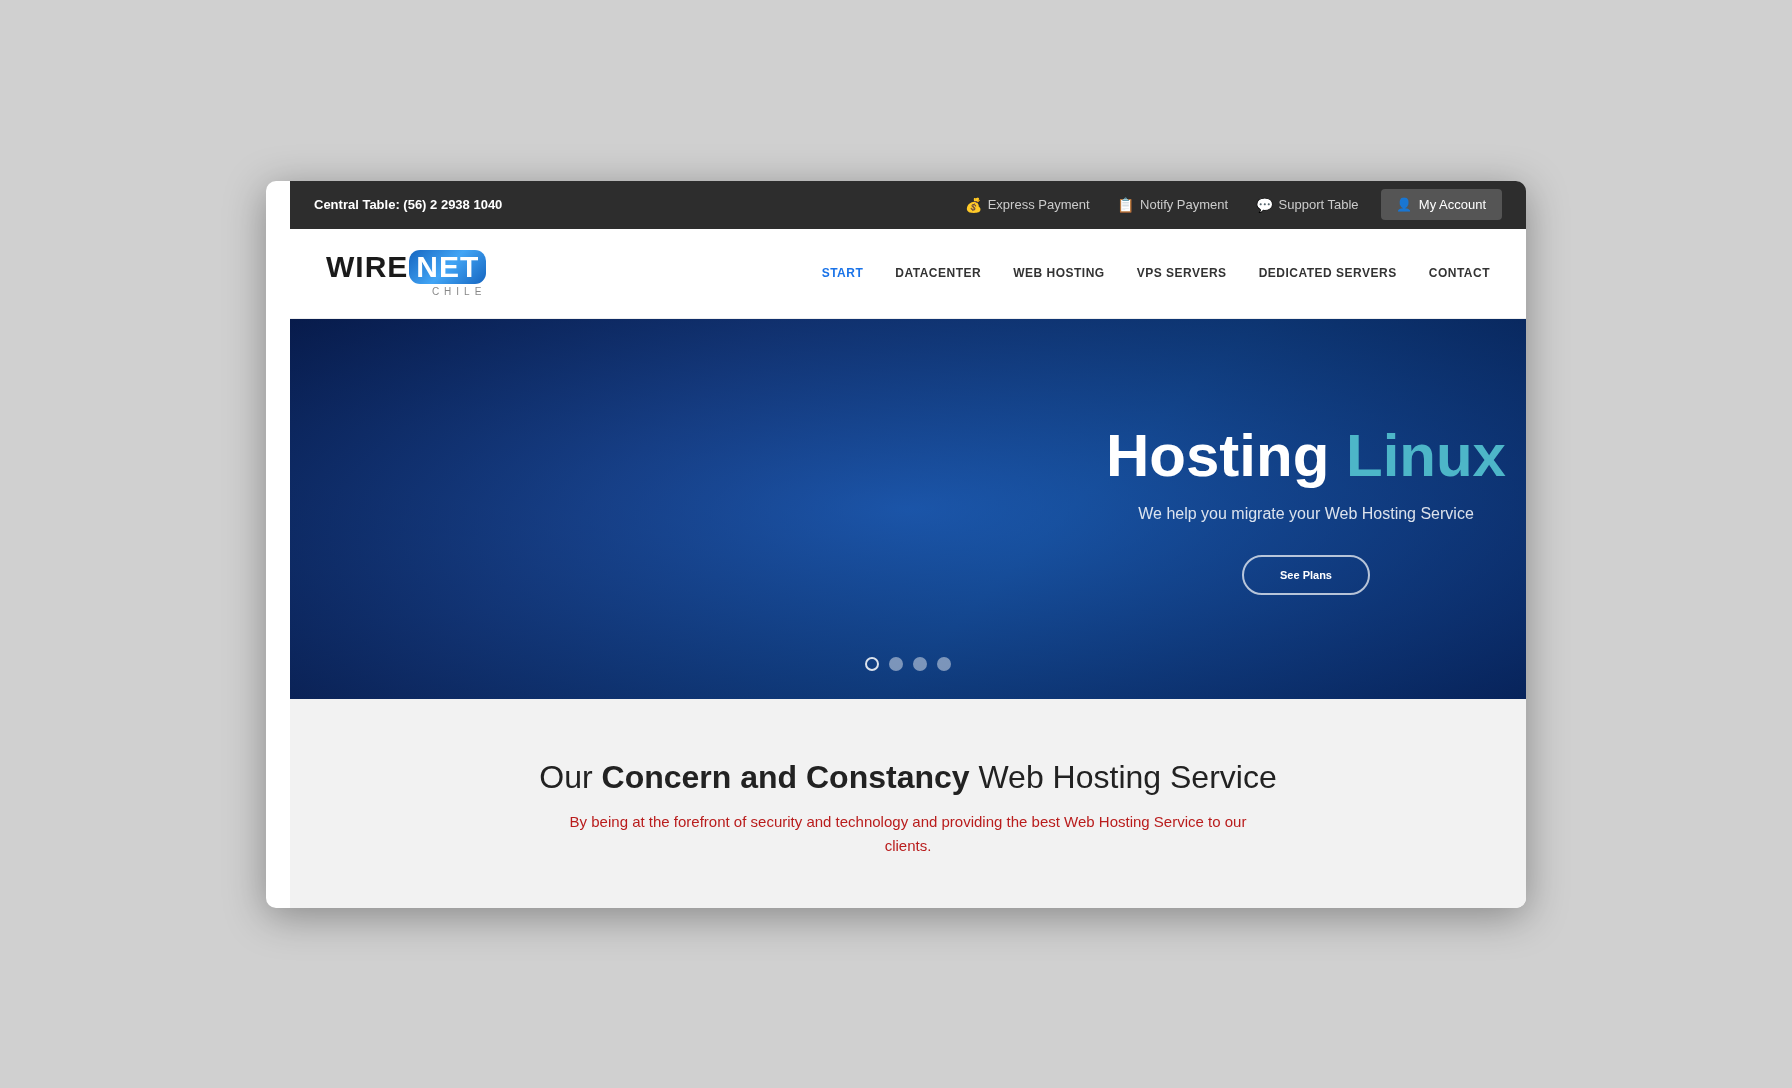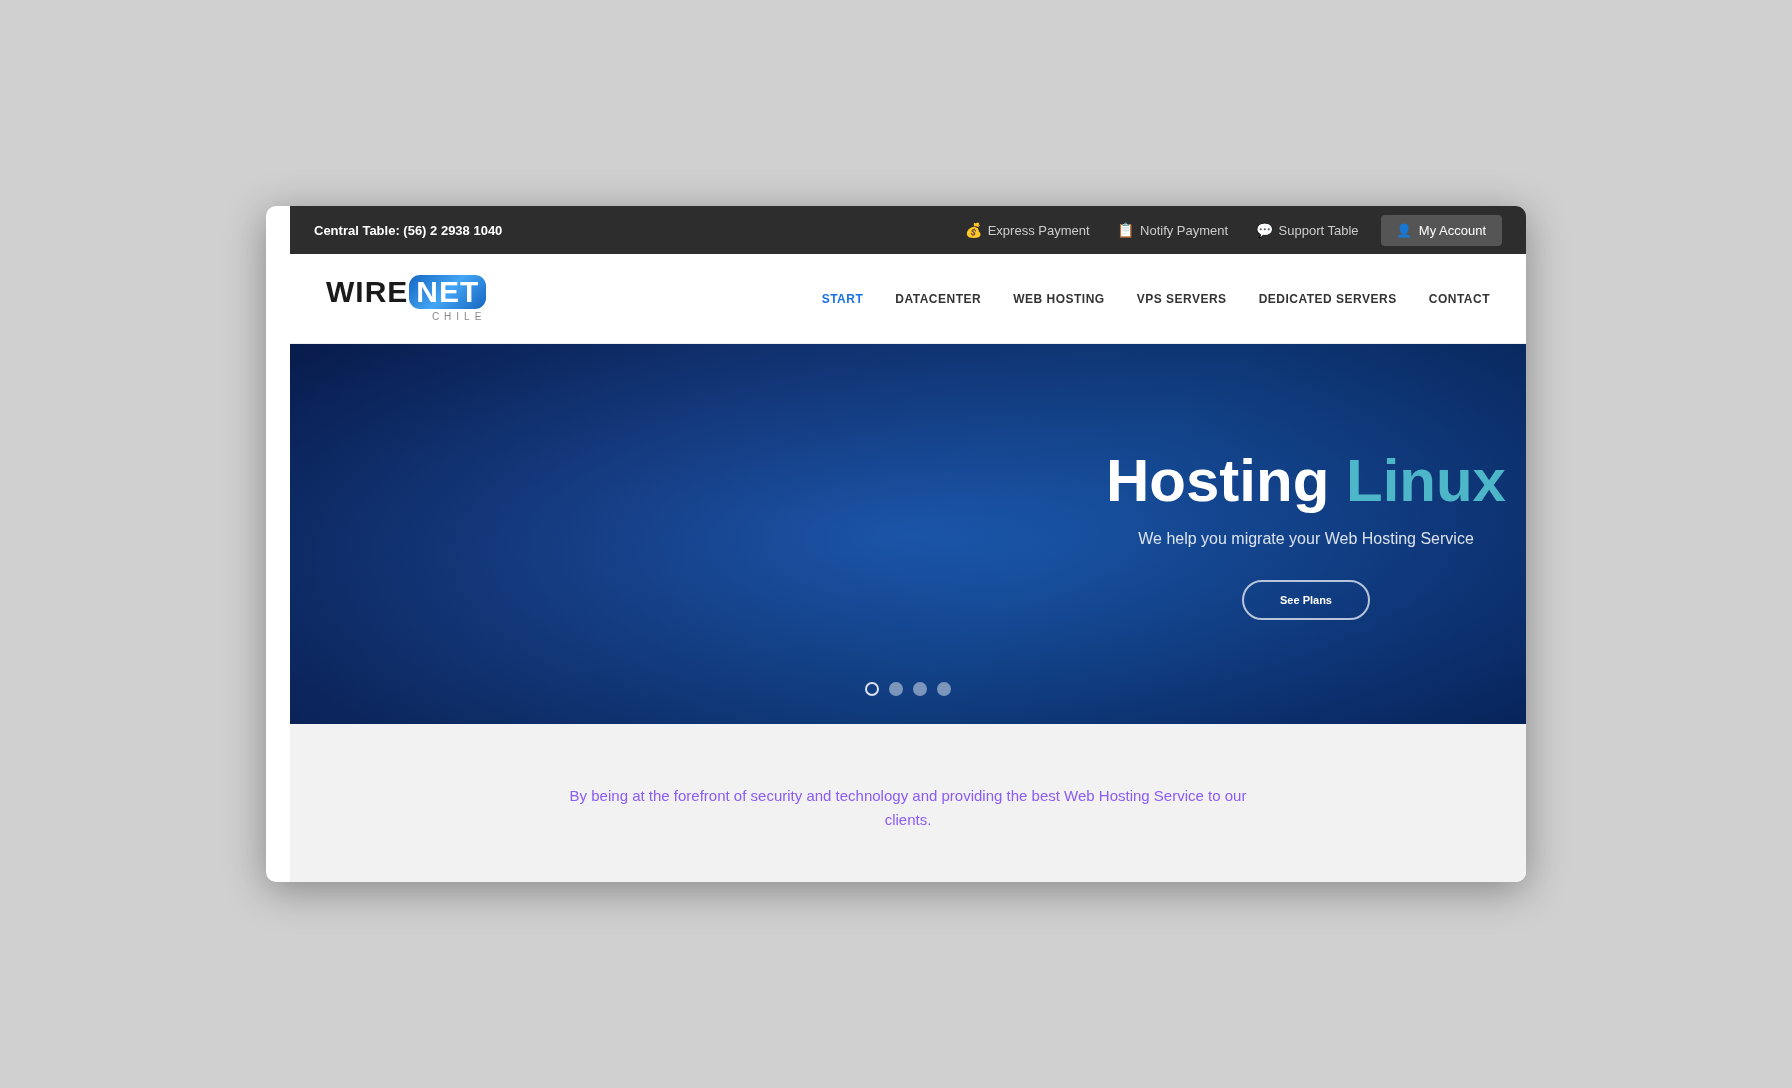--- a/index.html
+++ b/index.html
@@ -211,21 +211,21 @@
       font-size: 32px;
       font-weight: 400;
       color: #222;
       margin-bottom: 14px;
     }
     .content-heading strong {
       font-weight: 800;
     }
     .content-sub {
       font-size: 15px;
-      color: #8b5cf6;
+      color: #b91c1c;
       max-width: 700px;
       margin: 0 auto;
       line-height: 1.6;
     }
   </style>
 </head>
 <body>
 
 <div class="browser-frame">
 
@@ -281,16 +281,19 @@
     </div>
     <div class="hero-dots">
       <div class="hero-dot active"></div>
       <div class="hero-dot"></div>
       <div class="hero-dot"></div>
       <div class="hero-dot"></div>
     </div>
   </div>
 
   <div class="content-section">
+    <h2 class="content-heading">
+      Our <strong>Concern and Constancy</strong> Web Hosting Service
+    </h2>
     <p class="content-sub">By being at the forefront of security and technology and providing the best Web Hosting Service to our clients.</p>
   </div>
 
 </div>
 
 </body></html>

